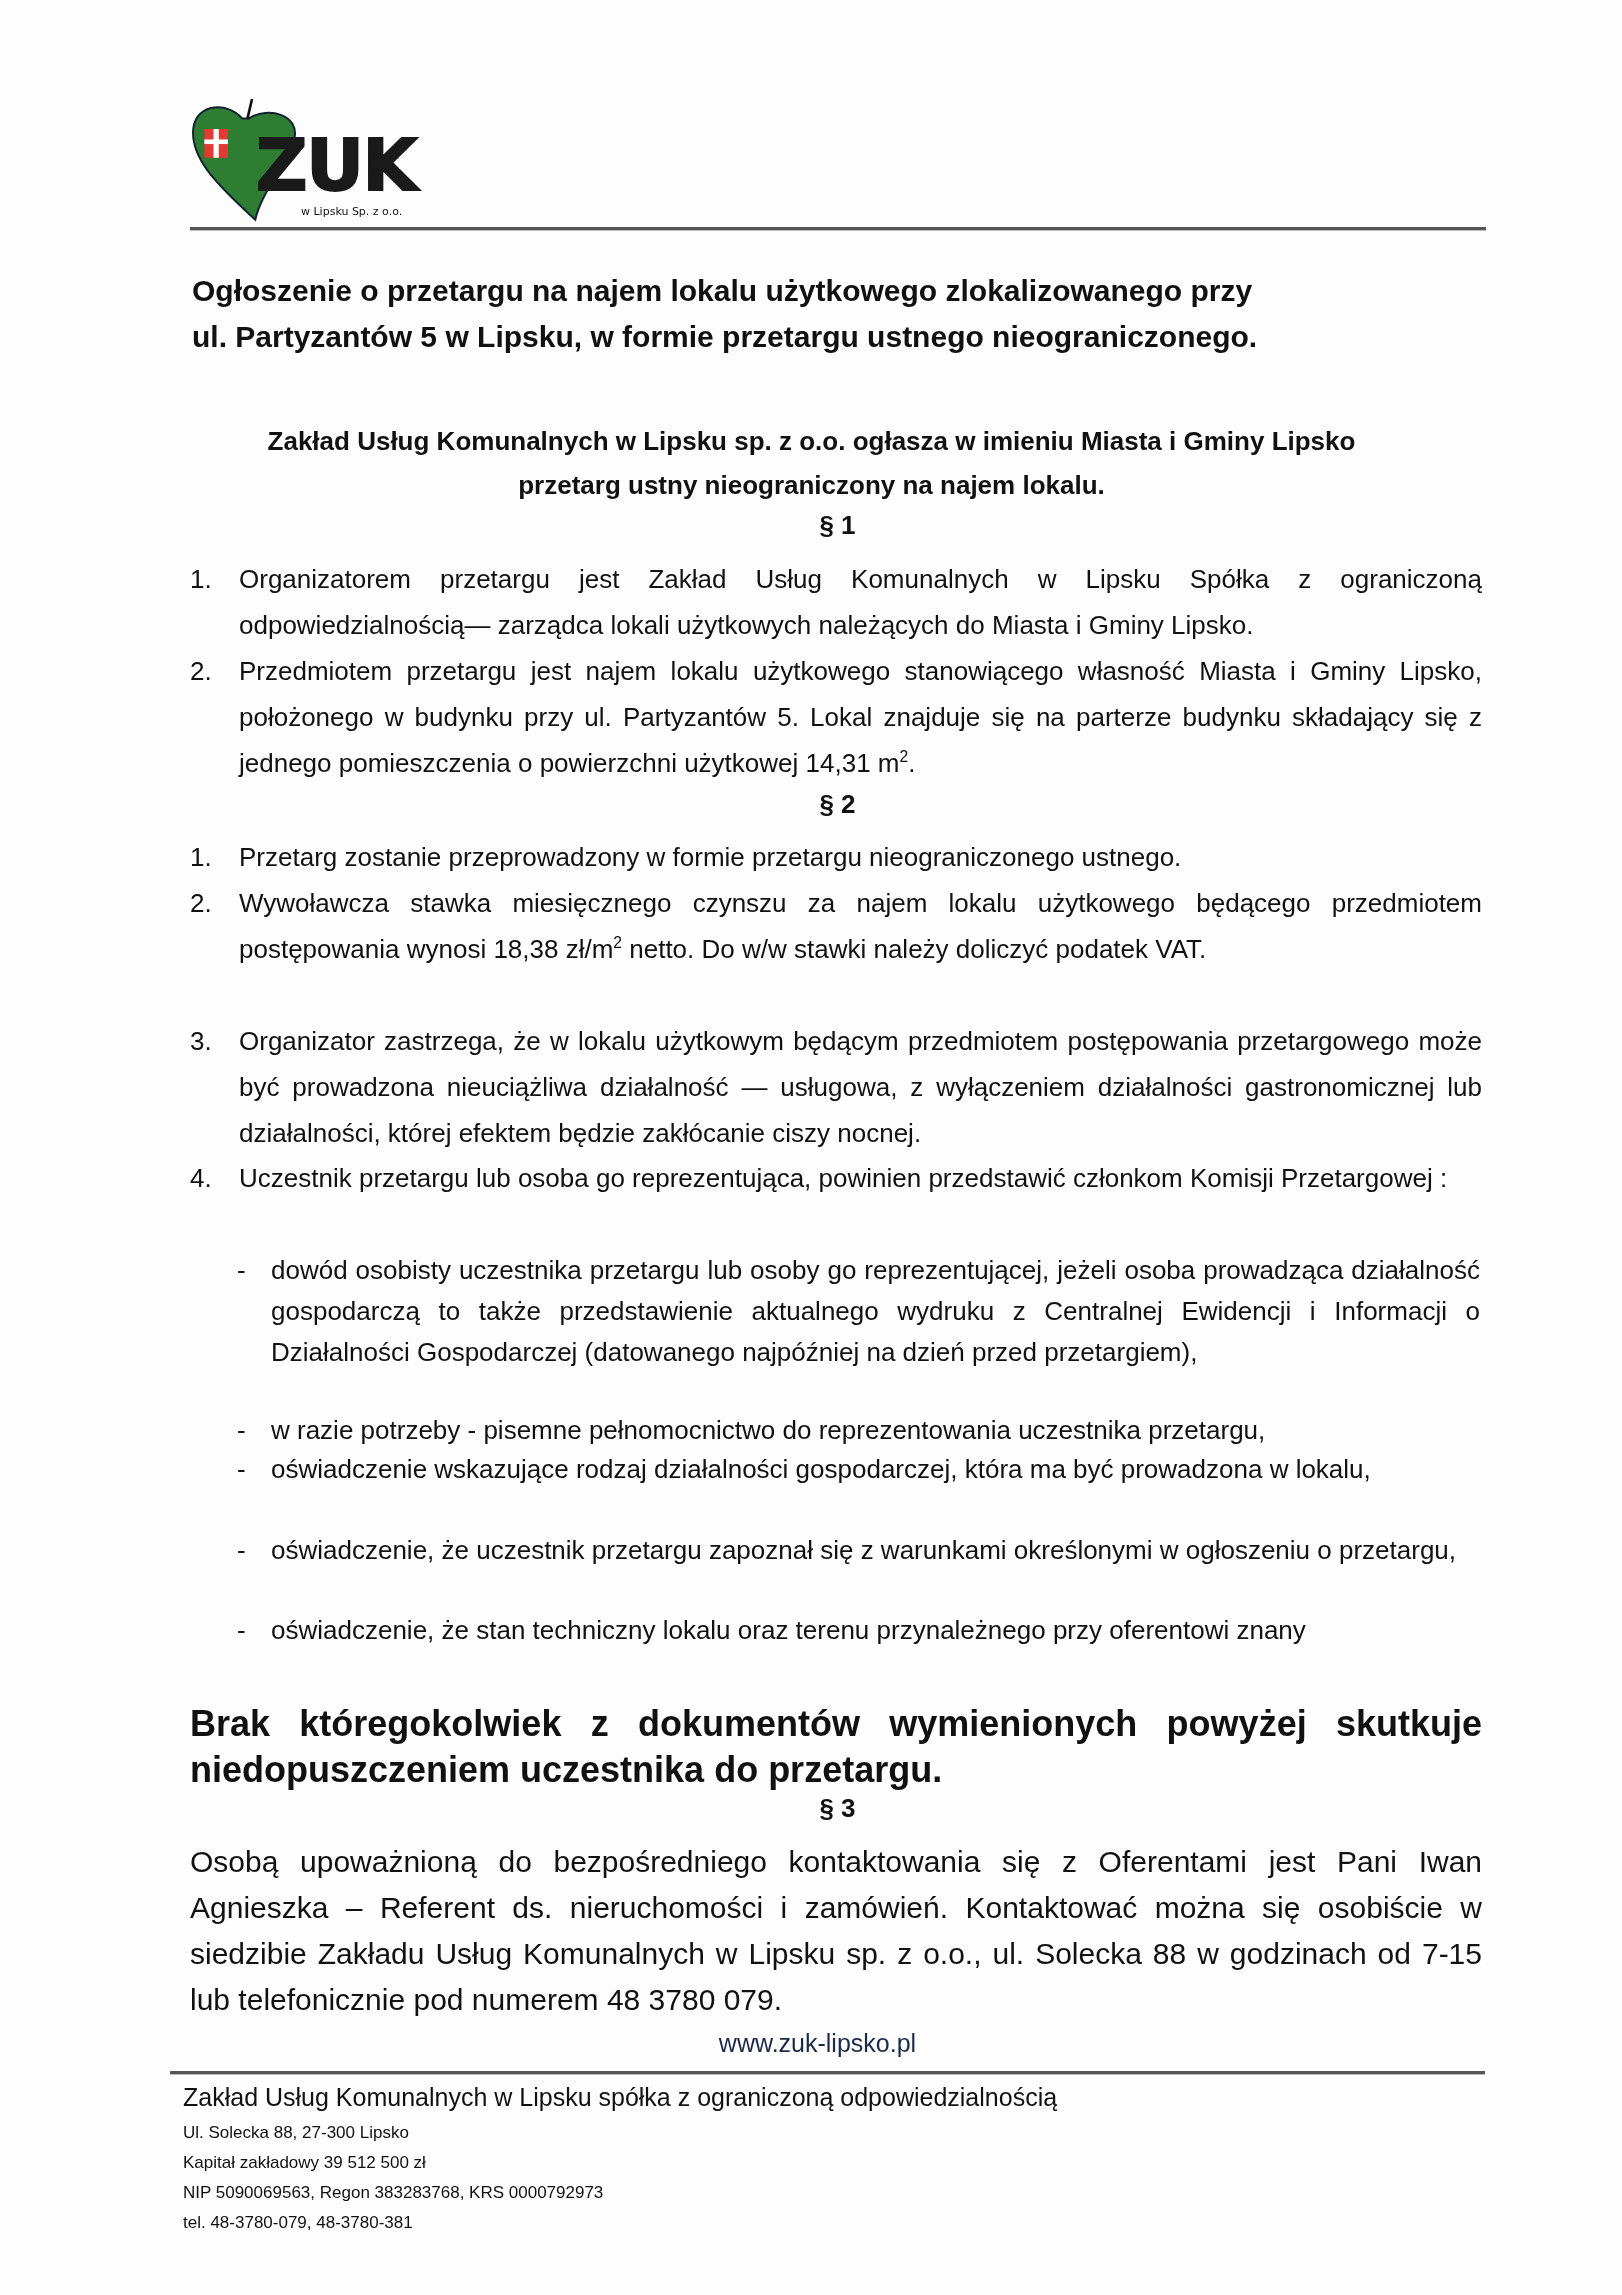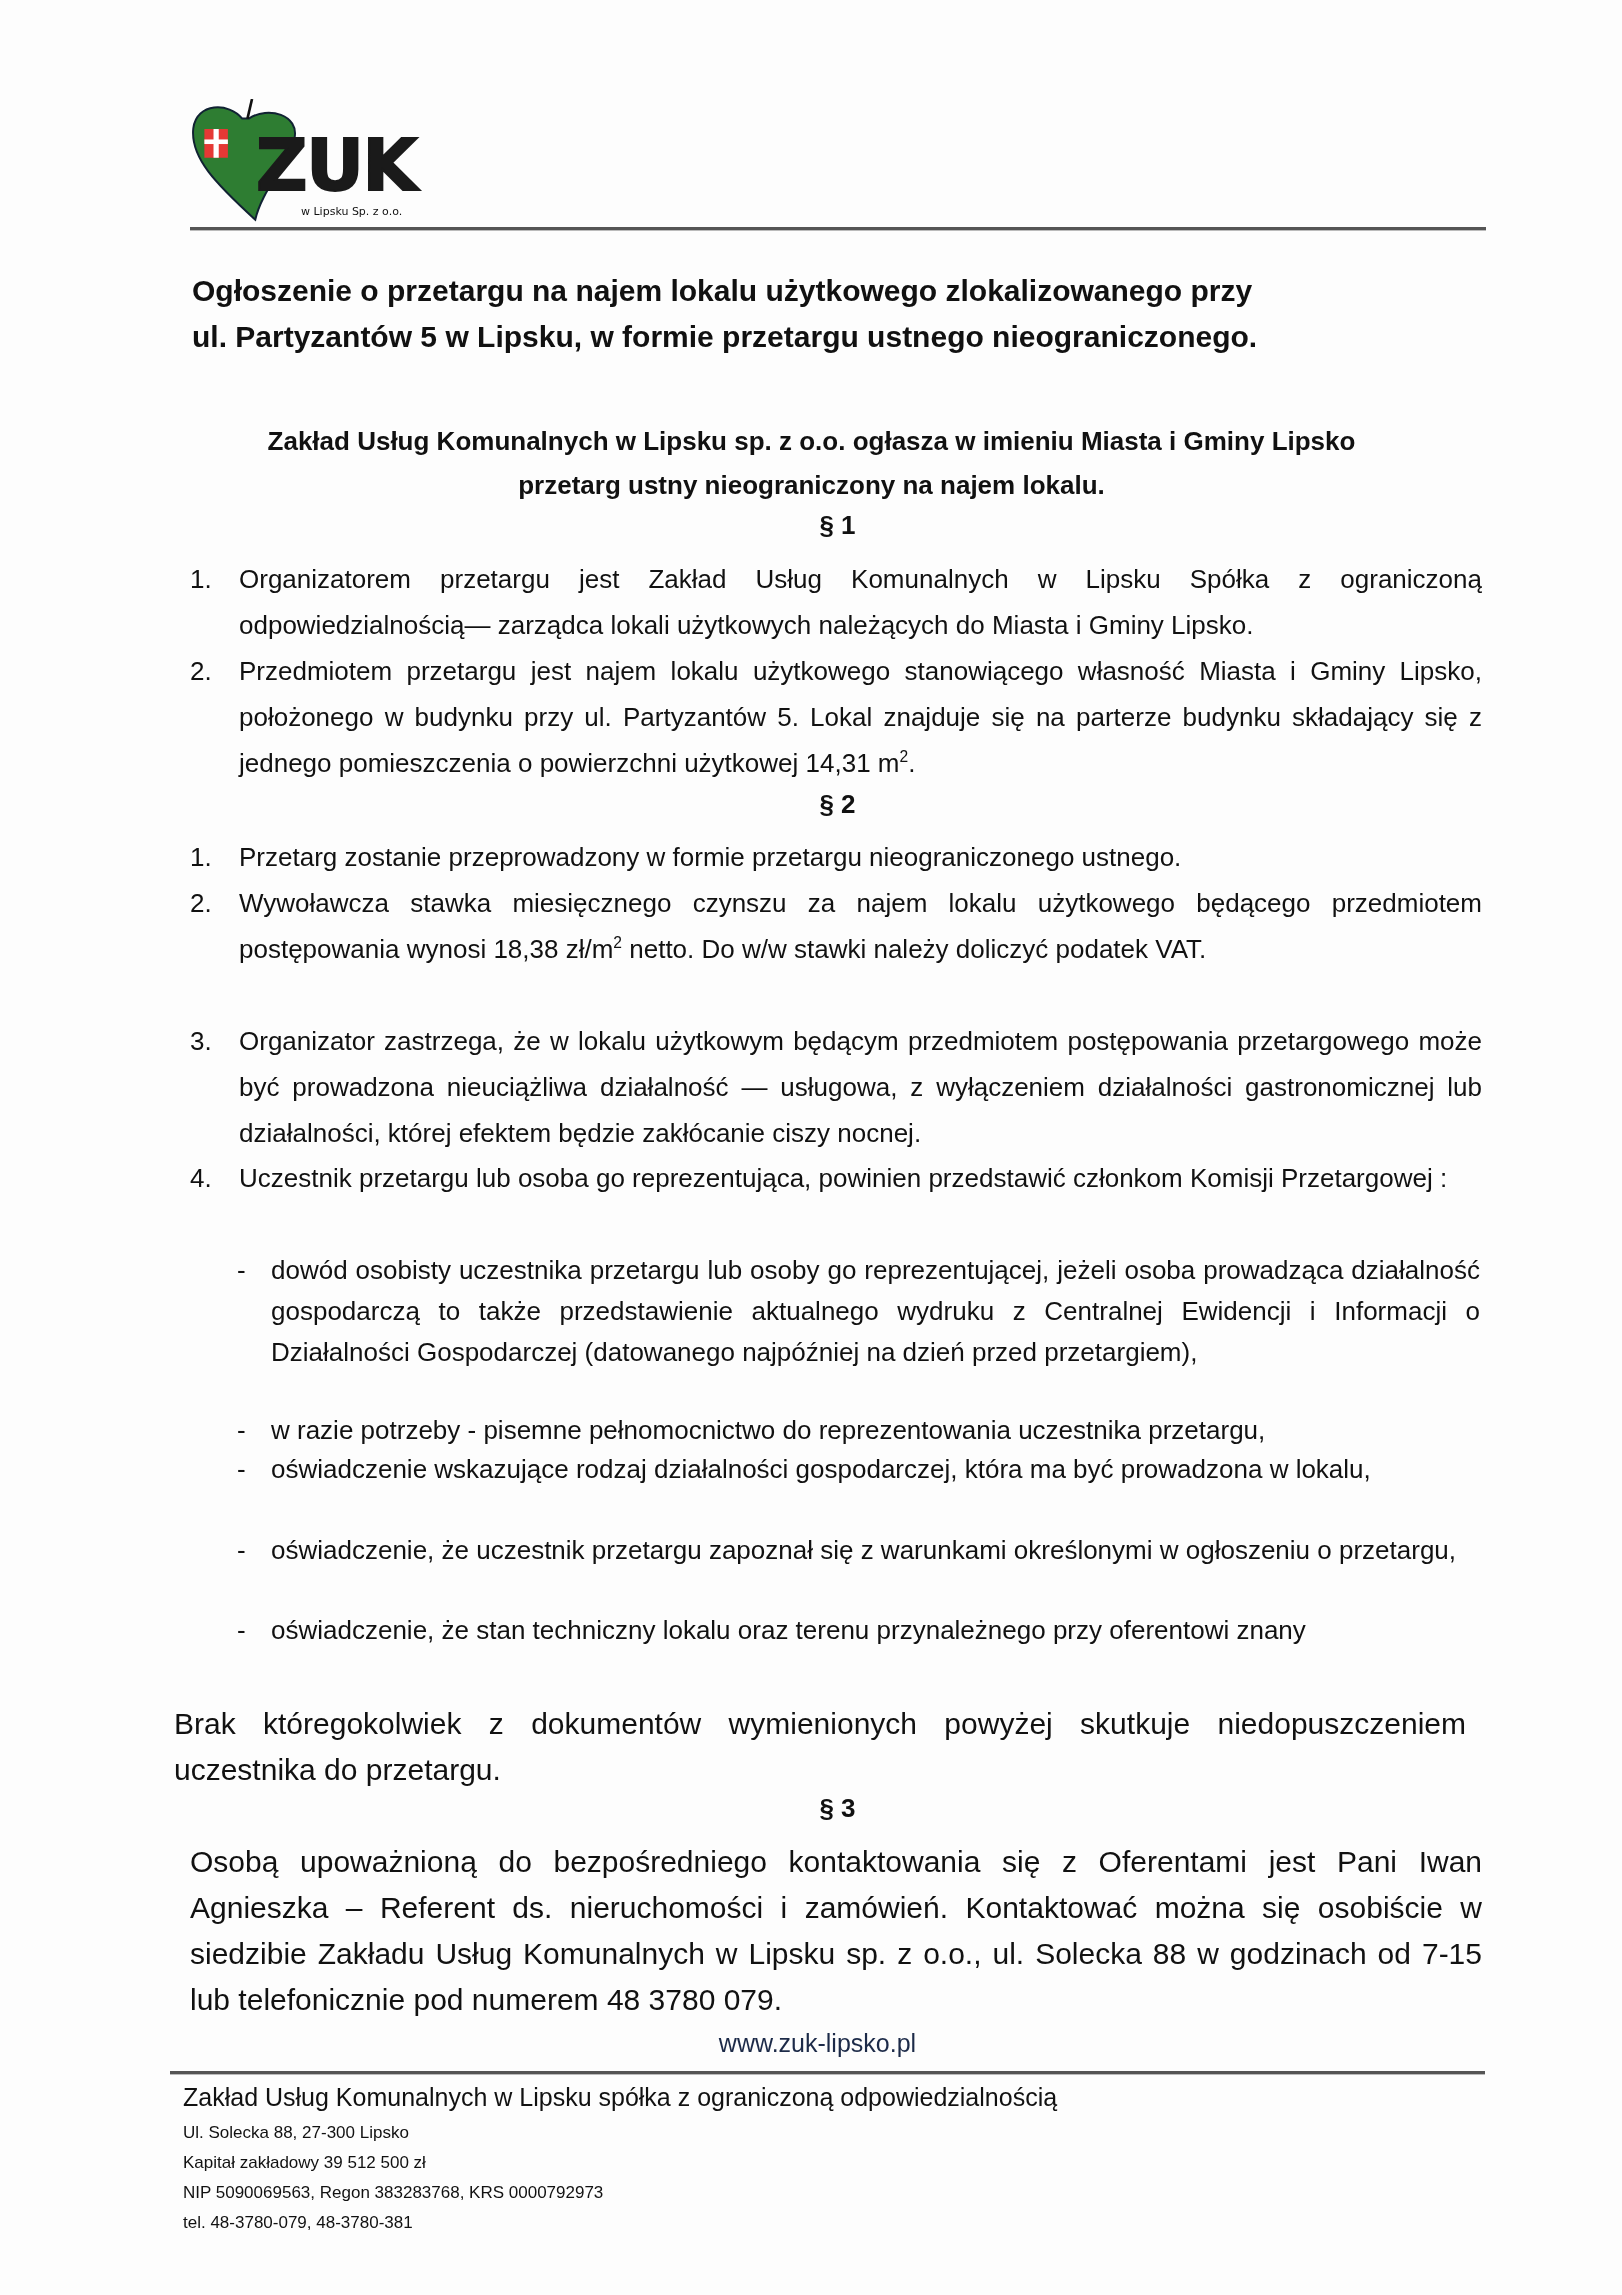--- a/index.html
+++ b/index.html
@@ -17,21 +17,21 @@
   .s1 { top: 419px; }
   .s2 { top: 463px; }
   .para { position: absolute; left: 772px; width: 131px; text-align: center; font-weight: bold; font-size: 26px; }
   .body { font-size: 26px; line-height: 46px; }
   .item { position: absolute; left: 190px; width: 1292px; text-align: justify; }
   .num { position: absolute; left: 0; }
   .txt { margin-left: 49px; display: block; text-align: justify; text-align-last: left; }
   .dash-item { position: absolute; left: 237px; width: 1243px; font-size: 26px; line-height: 41px; text-align: justify; }
   .dash-item .d { position: absolute; left: 0; }
   .dash-item .dt { margin-left: 34px; display: block; text-align-last: left; }
-  .bold-block { position: absolute; left: 174px; width: 1292px; font-weight: normal; font-size: 30px; line-height: 46px; text-align: justify; text-align-last: left; }
+  .bold-block { position: absolute; left: 190px; width: 1292px; font-weight: bold; font-size: 36px; line-height: 46px; text-align: justify; text-align-last: left; }
   .contact { position: absolute; left: 190px; top: 1839px; width: 1292px; font-size: 30px; line-height: 46px; text-align: justify; text-align-last: left; }
   .url { position: absolute; left: 654px; top: 2029px; width: 327px; text-align: center; font-size: 25px; color: #1c2a48; }
   .rule-bottom { position: absolute; left: 170px; top: 2071px; width: 1315px; height: 2.6px; background: #555; border-bottom: 1.3px solid #bbb; }
   .f-company { position: absolute; left: 183px; top: 2078px; font-size: 25px; line-height: 39px; }
   .f-line { position: absolute; left: 183px; font-size: 17px; line-height: 29px; }
   sup { font-size: 0.6em; line-height: 0; }
 </style>
 </head>
 <body>
 

